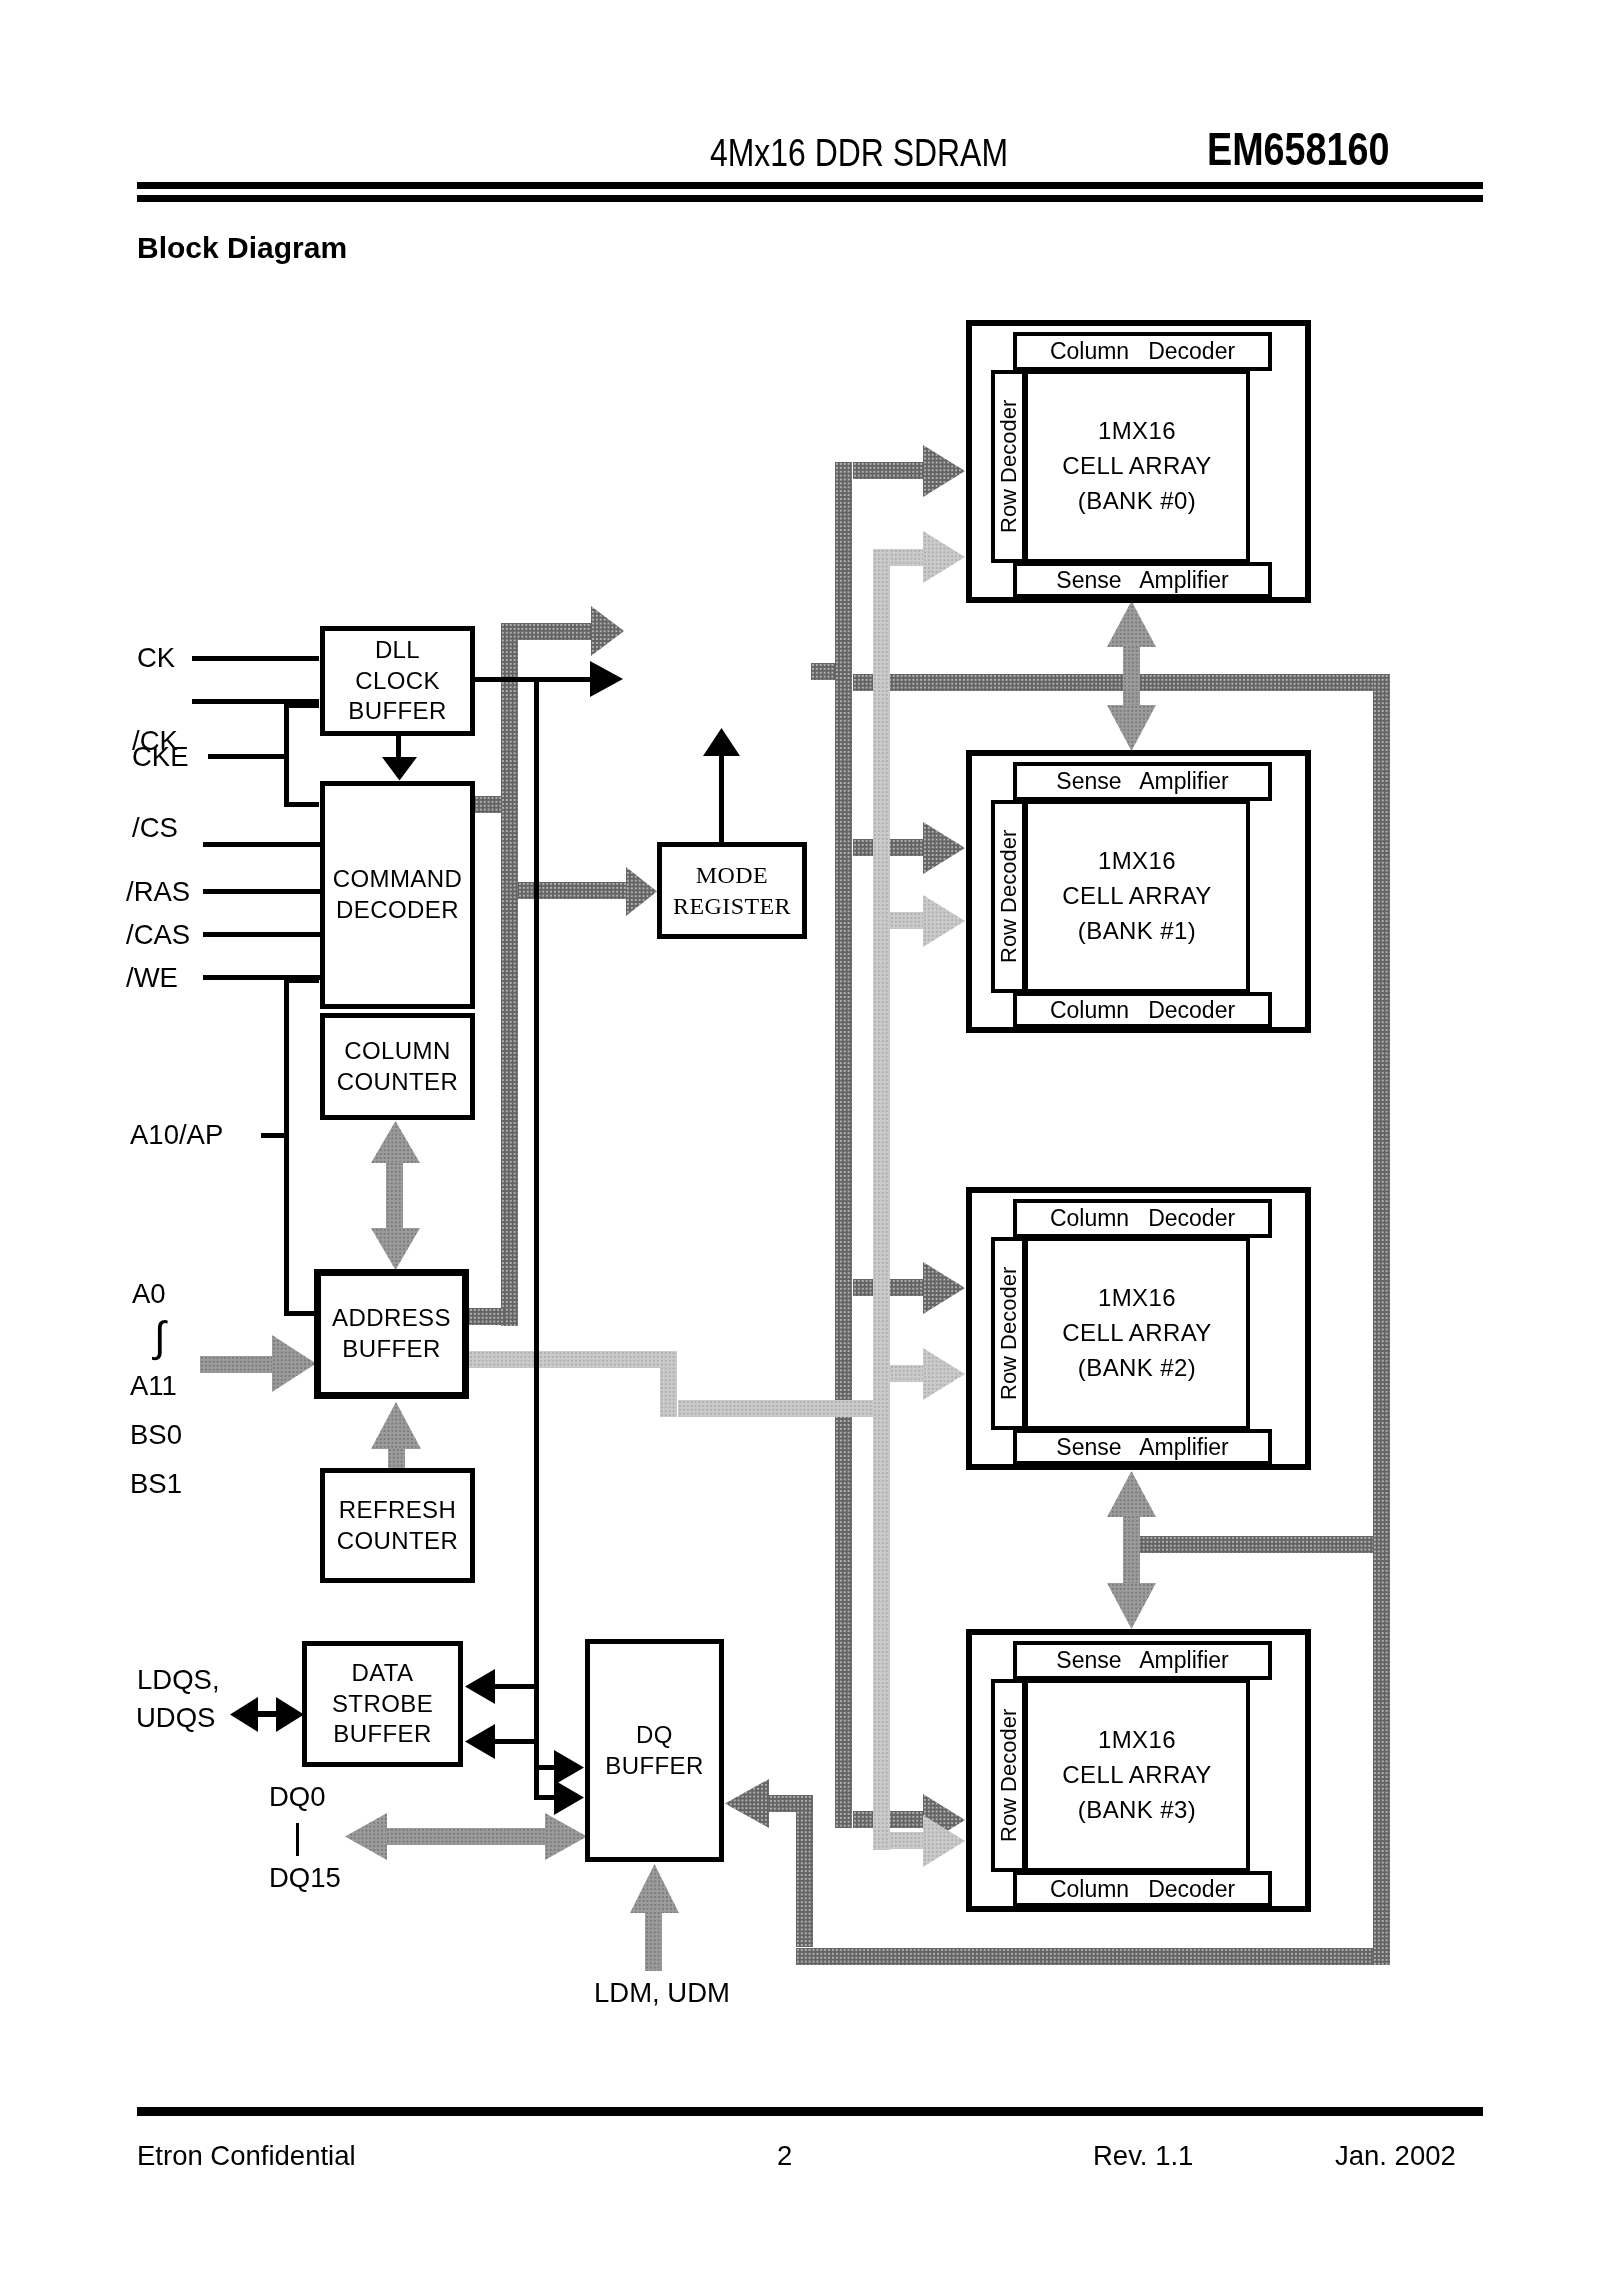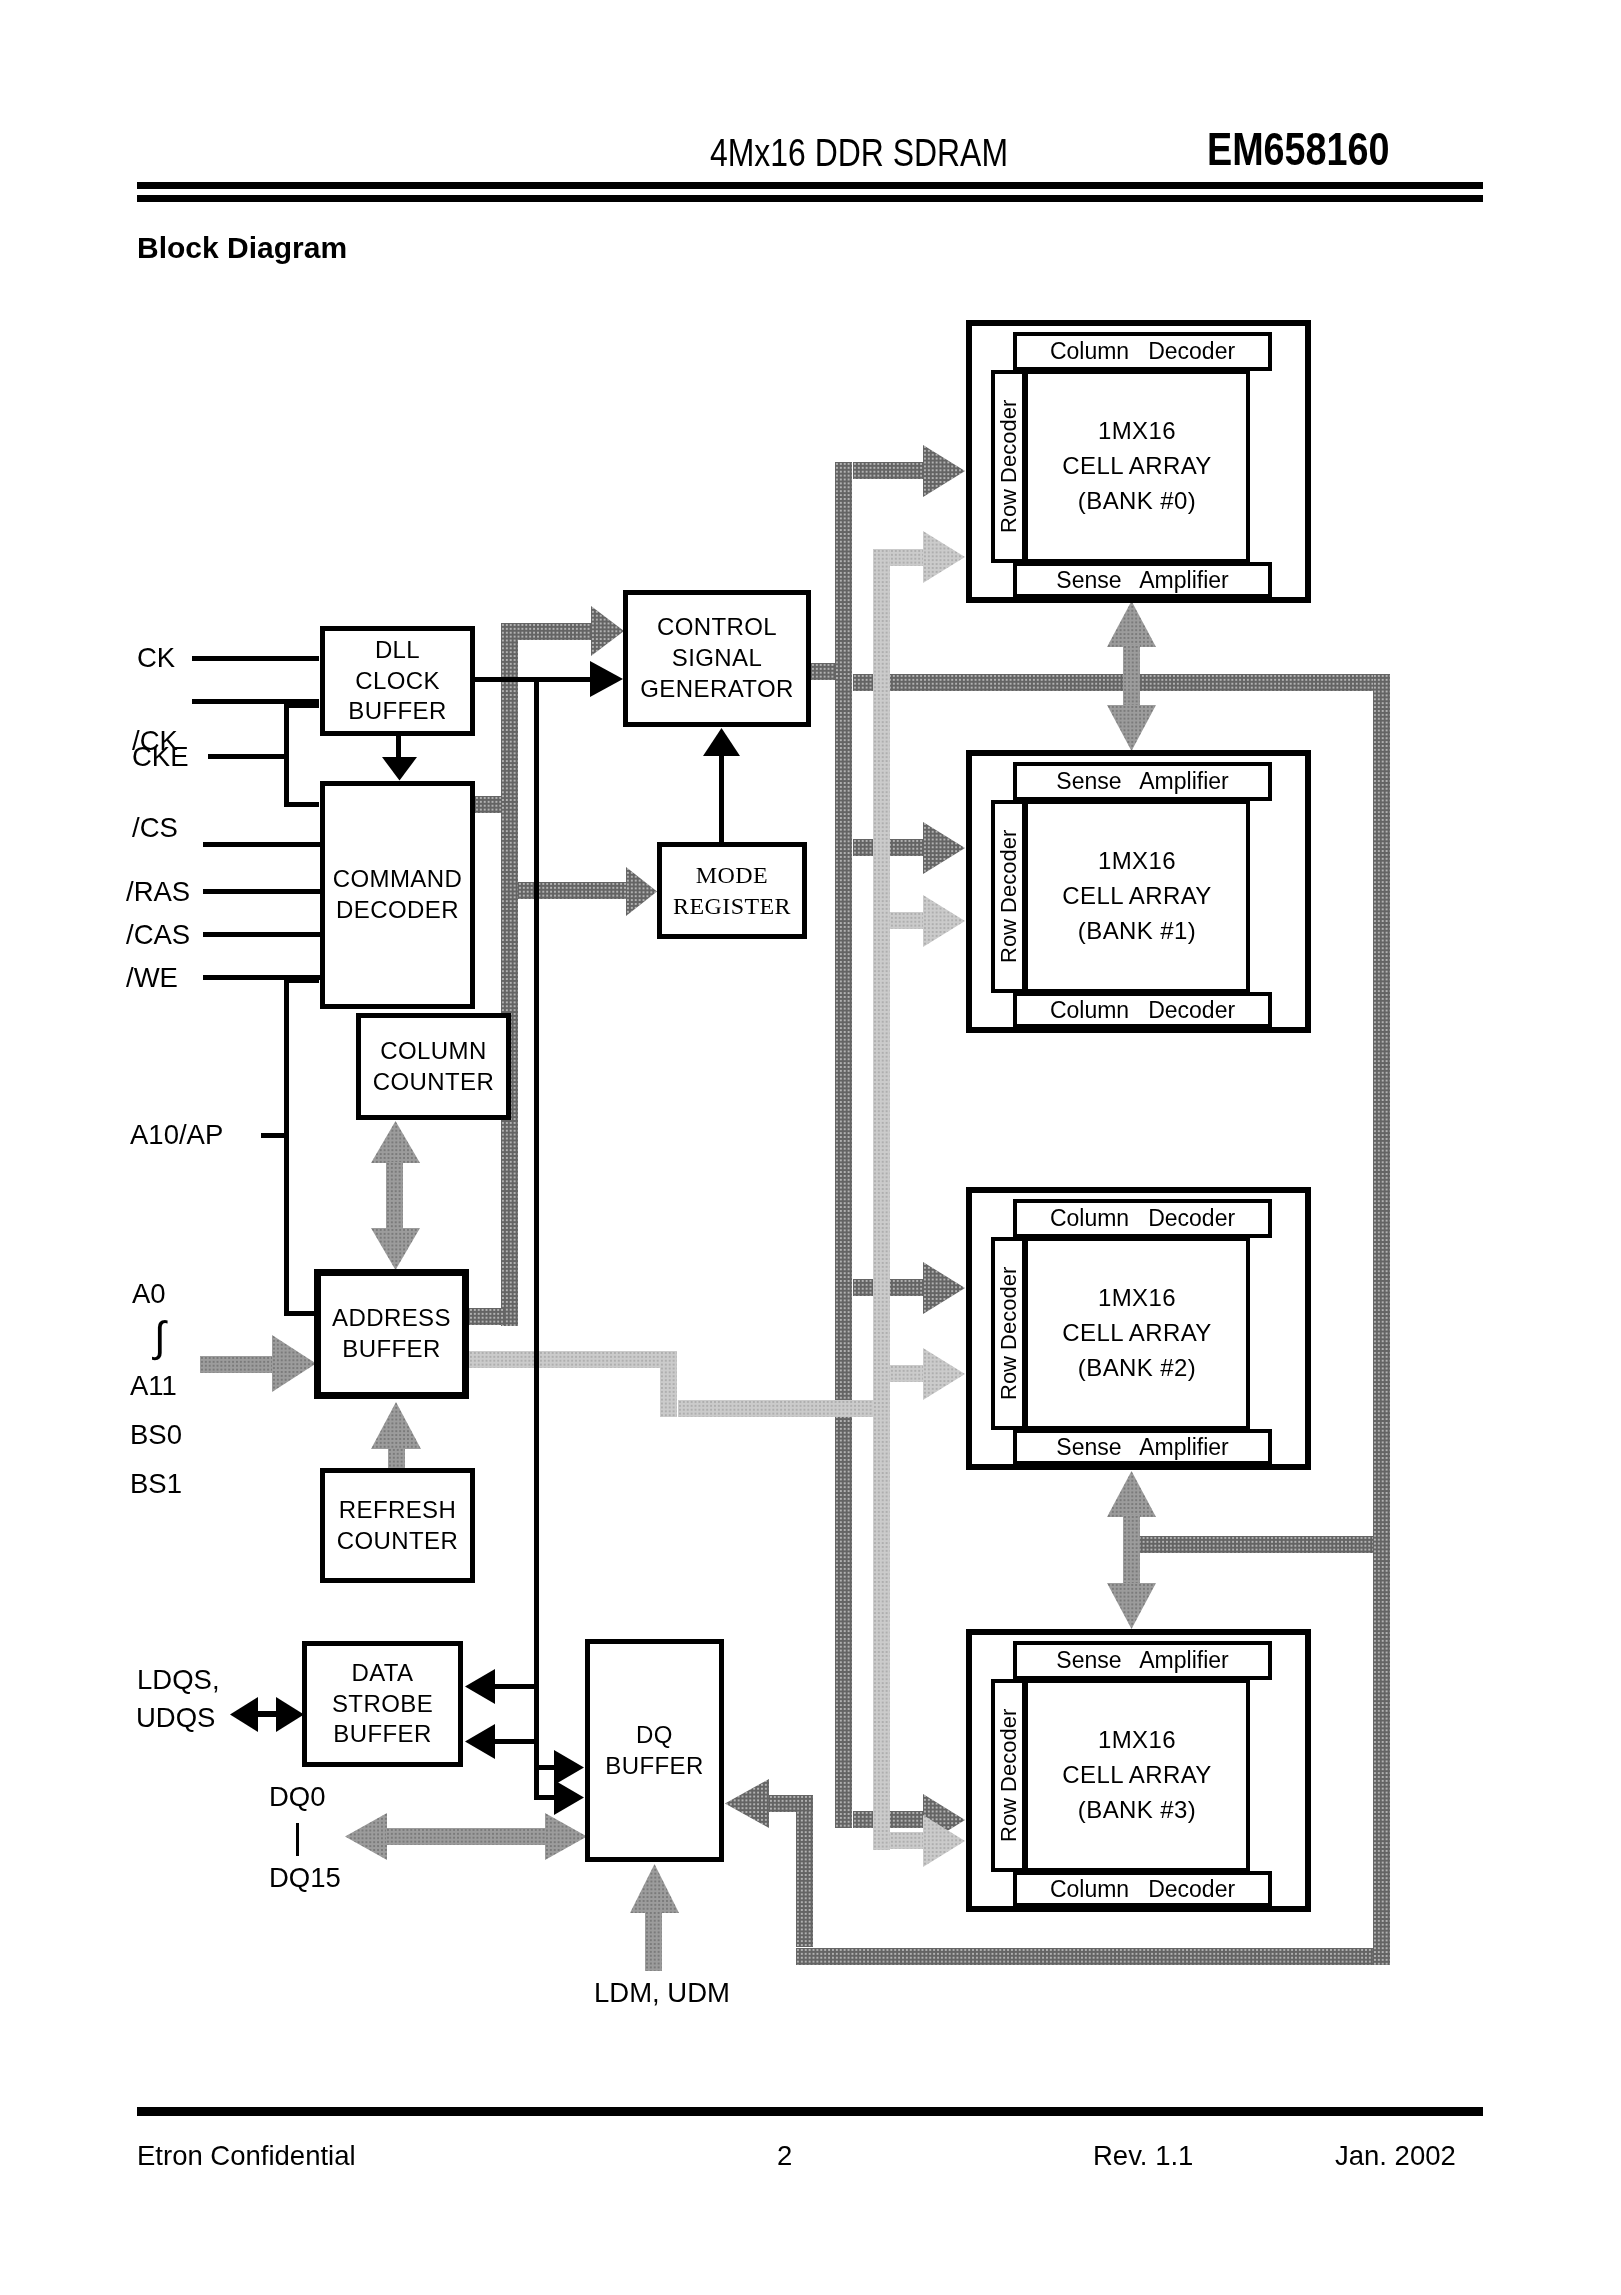--- a/index.html
+++ b/index.html
@@ -166,36 +166,31 @@
 
   <div class="box" style="left:320px;top:626px;width:155px;height:110px;">
     <span class="box-label">DLL
 CLOCK
 BUFFER</span>
   </div>
   <div class="box" style="left:320px;top:781px;width:155px;height:228px;">
     <span class="box-label">COMMAND
 DECODER</span>
   </div>
-  <div class="box" style="left:320px;top:1013px;width:155px;height:107px;margin-left:36px;">
+  <div class="box" style="left:320px;top:1013px;width:155px;height:107px;">
     <span class="box-label">COLUMN
 COUNTER</span>
   </div>
   <div class="box thickbox" style="left:314px;top:1269px;width:155px;height:130px;">
     <span class="box-label">ADDRESS
 BUFFER</span>
   </div>
   <div class="box" style="left:320px;top:1468px;width:155px;height:115px;">
     <span class="box-label">REFRESH
 COUNTER</span>
-  </div>
-  <div class="box" style="left:623px;top:590px;width:188px;height:137px;">
-    <span class="box-label">CONTROL
-SIGNAL
-GENERATOR</span>
   </div>
   <div class="box" style="left:657px;top:842px;width:150px;height:97px;font-family:Liberation Serif, serif;">
     <span class="box-label">MODE
 REGISTER</span>
   </div>
   <div class="box" style="left:302px;top:1641px;width:161px;height:126px;">
     <span class="box-label">DATA
 STROBE
 BUFFER</span>
   </div>

